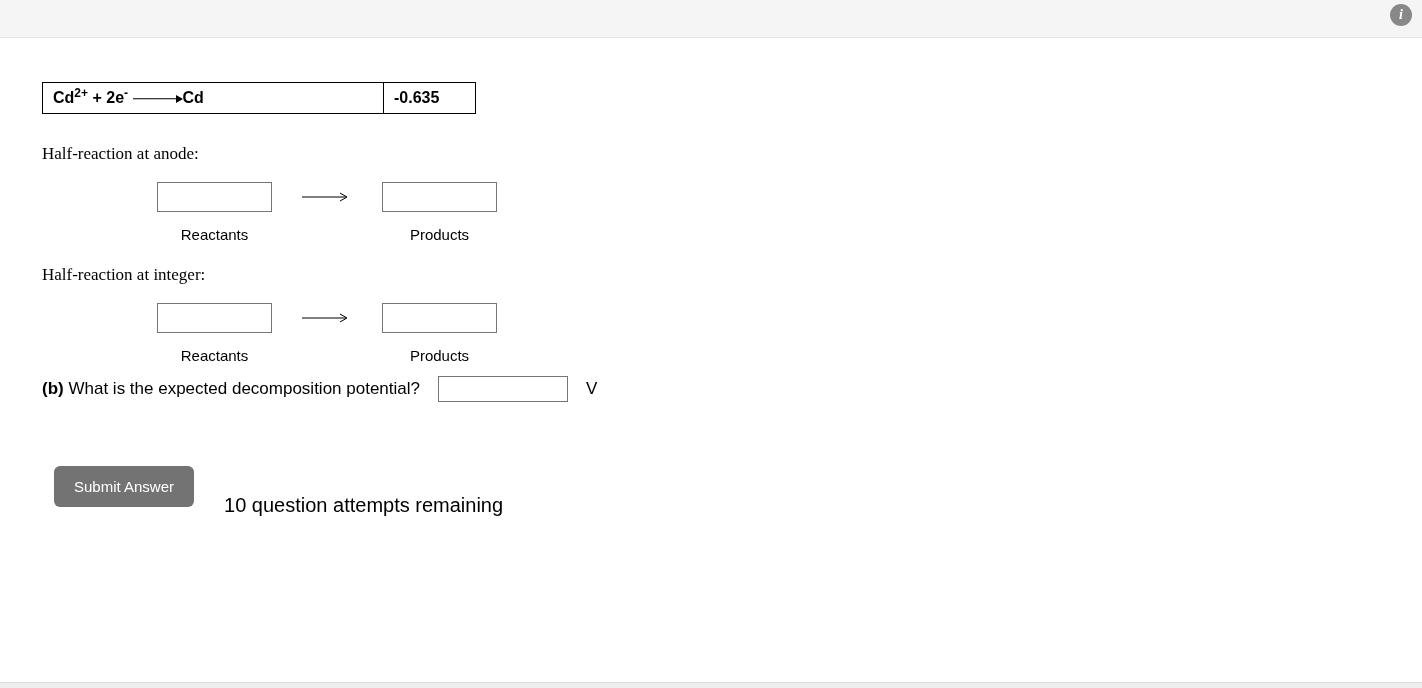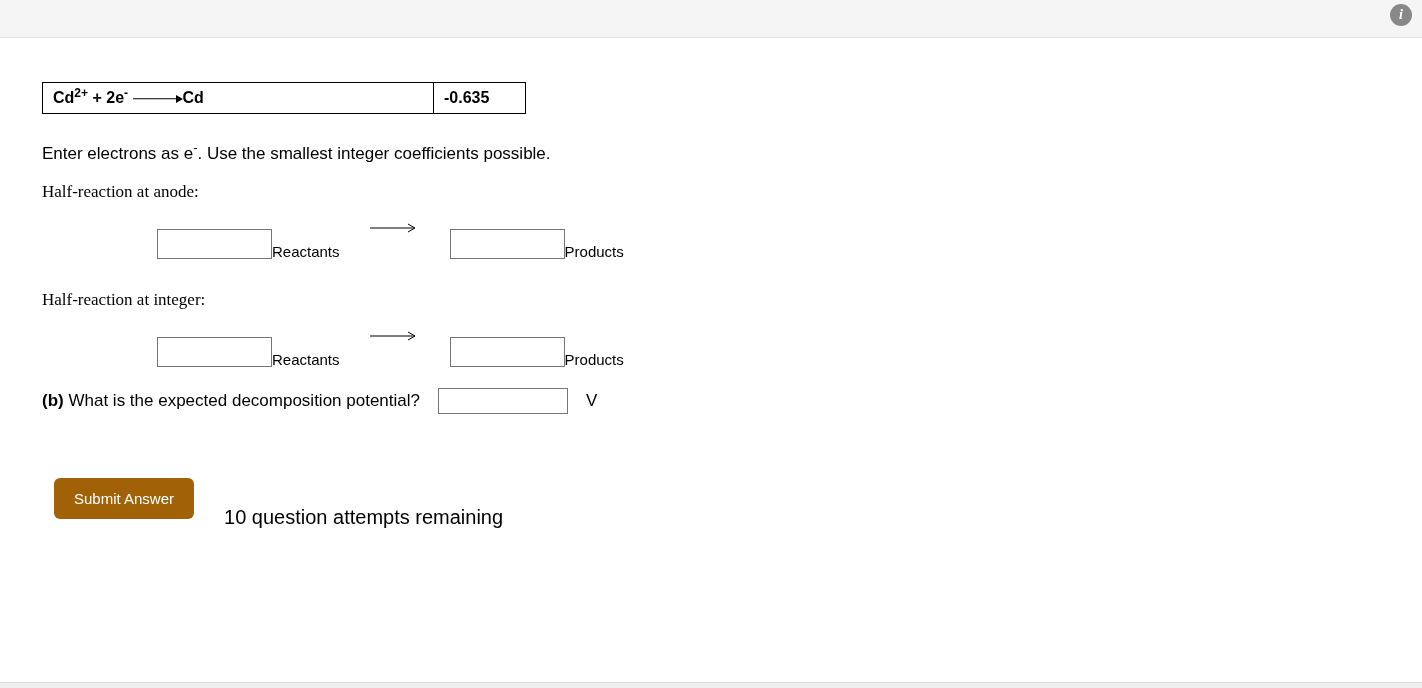--- a/index.html
+++ b/index.html
@@ -39,21 +39,21 @@
     .content {
       padding: 44px 0 0 42px;
     }
     .table-row {
       display: flex;
       margin-bottom: 30px;
     }
     .table-cell-eq {
       border: 1px solid #000;
       padding: 6px 10px;
-      width: 392px;
+      width: 342px;
       font-weight: bold;
       font-size: 16px;
     }
     .table-cell-val {
       border: 1px solid #000;
       border-left: none;
       padding: 6px 10px;
       width: 92px;
       font-weight: bold;
       font-size: 16px;
@@ -100,21 +100,21 @@
       font-family: Liberation Serif, serif;
     }
     .reaction-row {
       display: flex;
       align-items: center;
       margin-left: 115px;
       margin-bottom: 10px;
     }
     .reaction-group {
       display: flex;
-      flex-direction: row;
+      flex-direction: column;
       align-items: center;
     }
     .input-box {
       border: 1px solid #767676;
       width: 115px;
       height: 30px;
       background: #fff;
       padding: 2px 4px;
       font-size: 14px;
     }
@@ -152,21 +152,21 @@
       font-weight: bold;
     }
     .submit-row {
       margin-top: 54px;
       display: flex;
       align-items: center;
       gap: 30px;
       margin-left: 12px;
     }
     .submit-btn {
-      background: #a16207;
+      background: #737373;
       color: #fff;
       border: none;
       border-radius: 6px;
       padding: 12px 20px;
       font-size: 15px;
       cursor: pointer;
       font-family: Arial, sans-serif;
     }
     .attempts {
       color: #000000;
@@ -193,21 +193,20 @@
 <div class="content">
 
   <div class="table-row">
     <div class="table-cell-eq">
       <span>Cd<sup>2+</sup> + 2e<sup>-</sup></span>
       <span class="arrow-long"></span><span>Cd</span>
     </div>
     <div class="table-cell-val">-0.635</div>
   </div>
 
-  <div class="instruction">Enter electrons as e<sup>-</sup>. Use the smallest integer coefficients possible.</div>
 
   <div class="section-label">Half-reaction at anode:</div>
 
   <div class="reaction-row">
     <div class="reaction-group">
       <input type="text" class="input-box" style="">
       <div class="reaction-label">Reactants</div>
     </div>
     <div class="reaction-arrow">
       <svg class="reaction-arrow-svg" viewBox="0 0 50 12">

